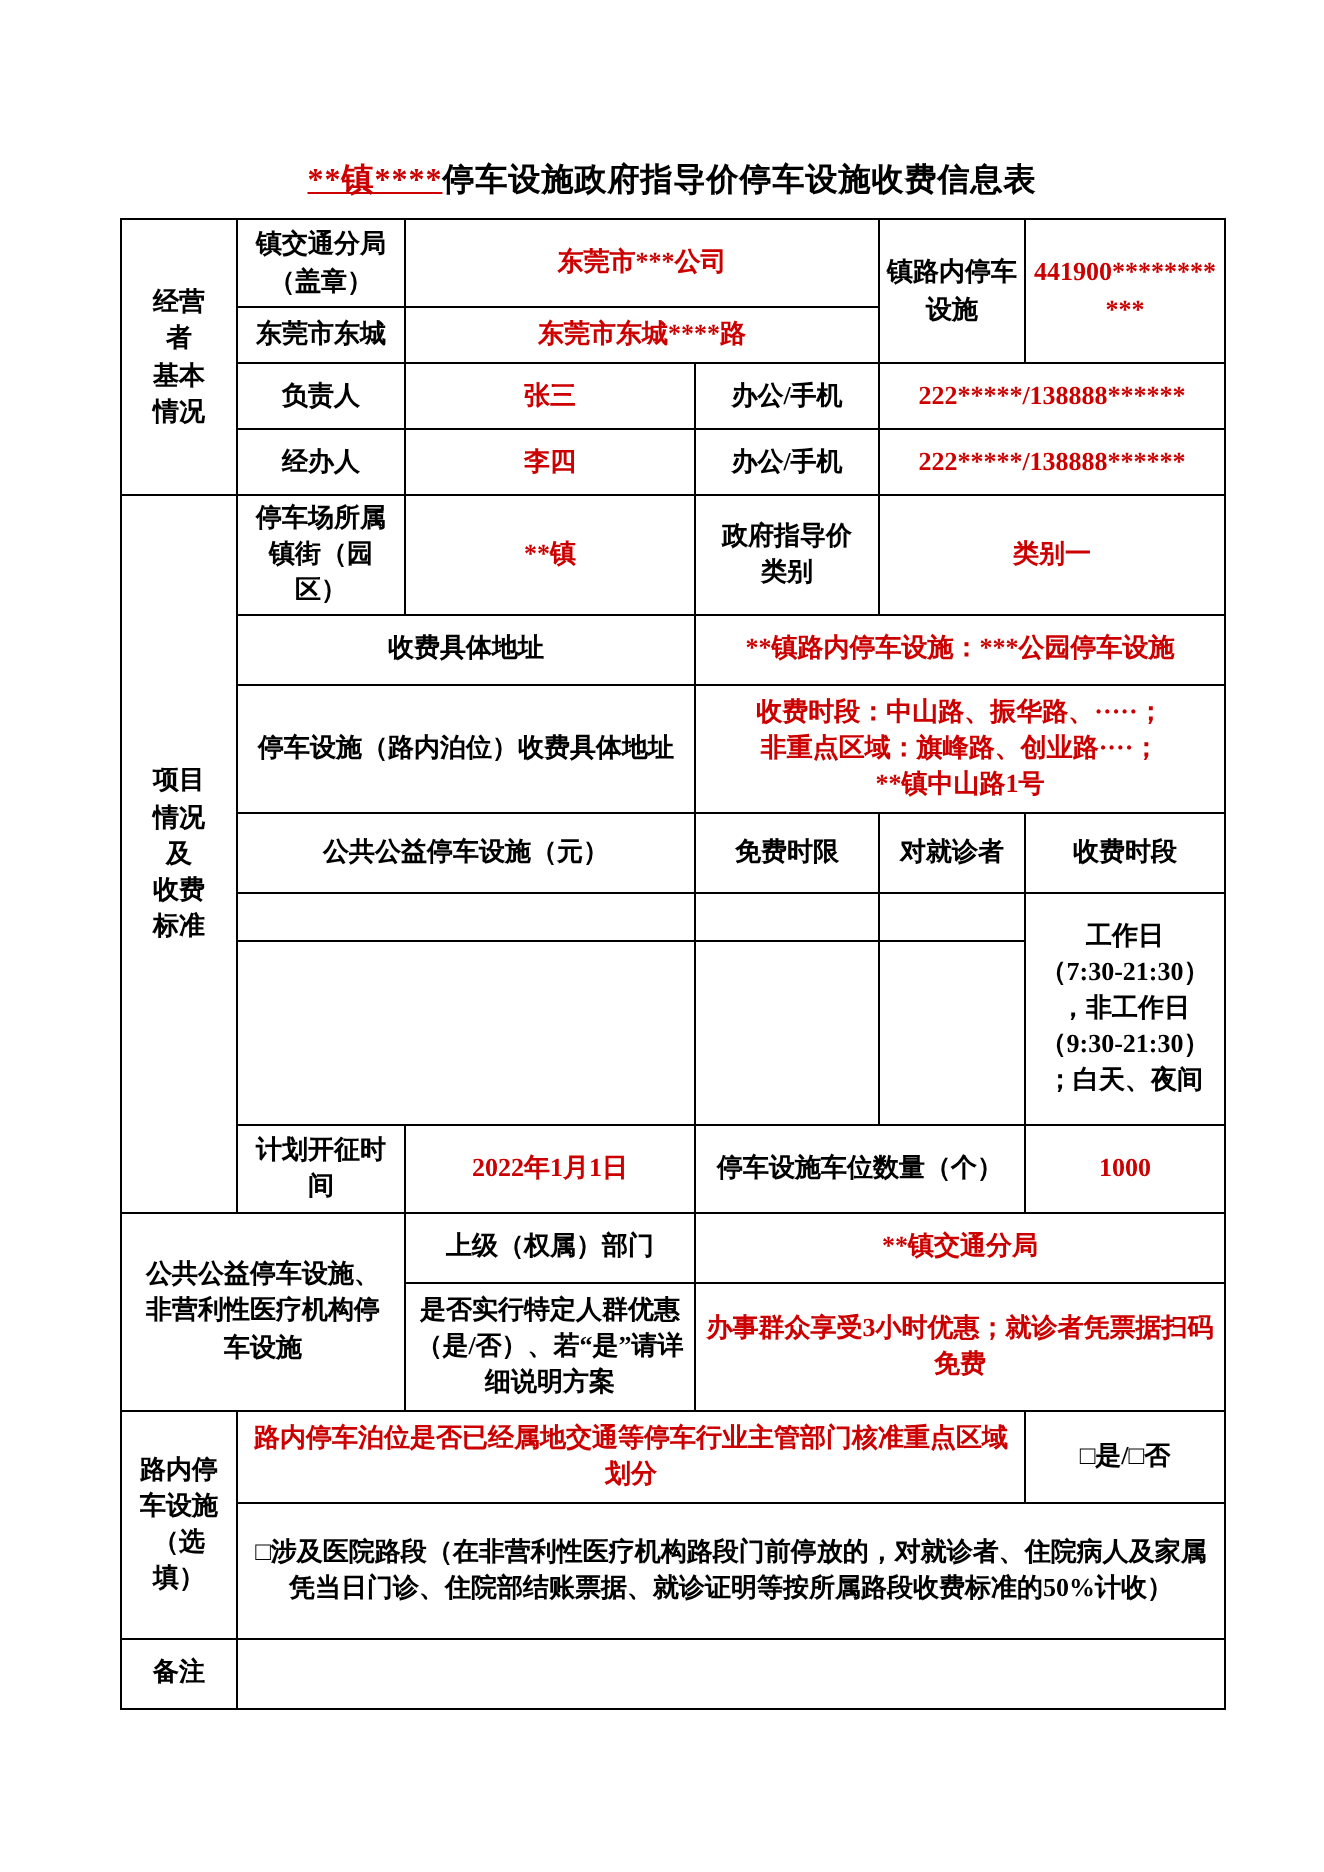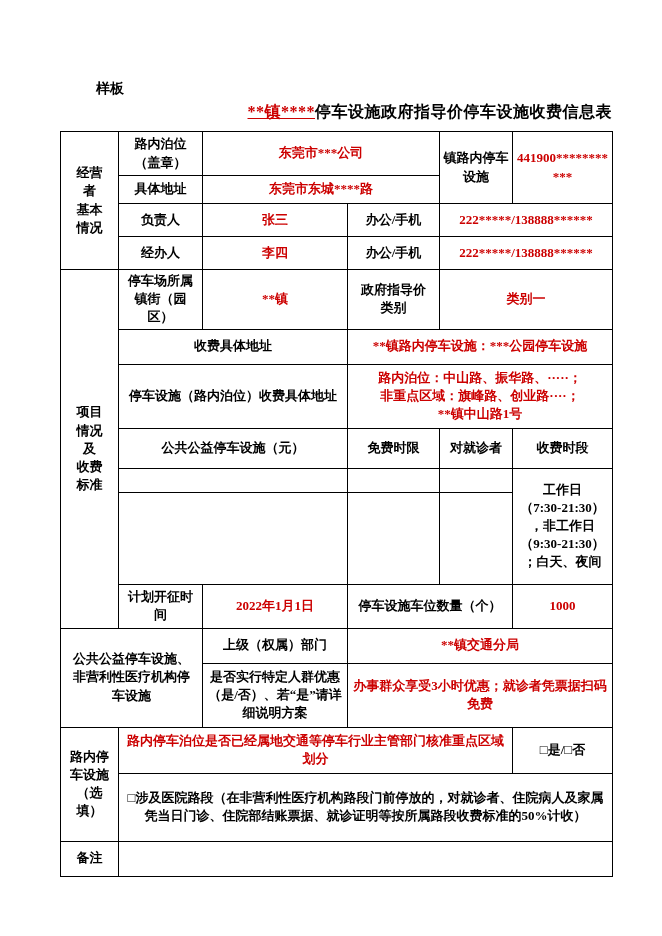--- a/index.html
+++ b/index.html
@@ -19,21 +19,21 @@
     padding: 80px 50px 0 60px;
   }
   .sample-tag {
     font-size: 14px;
     font-weight: bold;
     margin-left: 36px;
     margin-bottom: 4px;
   }
   .doc-title {
     width: 552px;
-    text-align: right;
+    text-align: center;
     font-size: 16px;
     font-weight: bold;
     margin-bottom: 8px;
     letter-spacing: 0.5px;
   }
   .doc-title .red-underline {
     color: var(--red, #cc0000);
     text-decoration: underline;
     text-decoration-color: var(--red, #cc0000);
   }
@@ -59,48 +59,47 @@
   .vhead { font-size: 15px; line-height: 1.85; }
   .vhead-sm { font-size: 12.5px; line-height: 1.6; }
   .breakall { word-break: break-all; }
   .tight { line-height: 1.45; }
 </style>
 </head>
 <body>
 
 <div class="page">
 
-  <div class="sample-tag">样板</div>
 
   <div class="doc-title"><span class="red-underline">**镇****</span><span>停车设施政府指导价停车设施收费信息表</span></div>
 
   <table class="info-table">
     <colgroup>
       <col style="width:58px">
       <col style="width:84px">
       <col style="width:145px">
       <col style="width:92px">
       <col style="width:73px">
       <col style="width:100px">
     </colgroup>
     <tbody>
 
       <tr style="height:44px">
         <td class="vhead pre" rowspan="4">经营
 者
 基本
 情况</td>
-        <td class="pre">路内泊位
+        <td class="pre">镇交通分局
 （盖章）</td>
         <td class="red left" colspan="2">东莞市***公司</td>
         <td rowspan="2">镇路内停车设施</td>
         <td class="red left breakall" rowspan="2">441900***********</td>
       </tr>
       <tr style="height:28px">
-        <td>具体地址</td>
+        <td>东莞市东城</td>
         <td class="red left" colspan="2">东莞市东城****路</td>
       </tr>
       <tr style="height:33px">
         <td>负责人</td>
         <td class="red">张三</td>
         <td>办公/手机</td>
         <td class="red left" colspan="2">222*****/138888******</td>
       </tr>
       <tr style="height:33px">
         <td>经办人</td>
@@ -121,21 +120,21 @@
         <td class="pre">政府指导价
 类别</td>
         <td class="red left" colspan="2">类别一</td>
       </tr>
       <tr style="height:35px">
         <td colspan="2">收费具体地址</td>
         <td class="red left" colspan="3">**镇路内停车设施：***公园停车设施</td>
       </tr>
       <tr style="height:64px">
         <td colspan="2">停车设施（路内泊位）收费具体地址</td>
-        <td class="red left pre tight" colspan="3">路内泊位：中山路、振华路、·····；
+        <td class="red left pre tight" colspan="3">收费时段：中山路、振华路、·····；
 非重点区域：旗峰路、创业路····；
 **镇中山路1号</td>
       </tr>
       <tr style="height:40px">
         <td colspan="2">公共公益停车设施（元）</td>
         <td>免费时限</td>
         <td>对就诊者</td>
         <td>收费时段</td>
       </tr>
       <tr style="height:24px">

